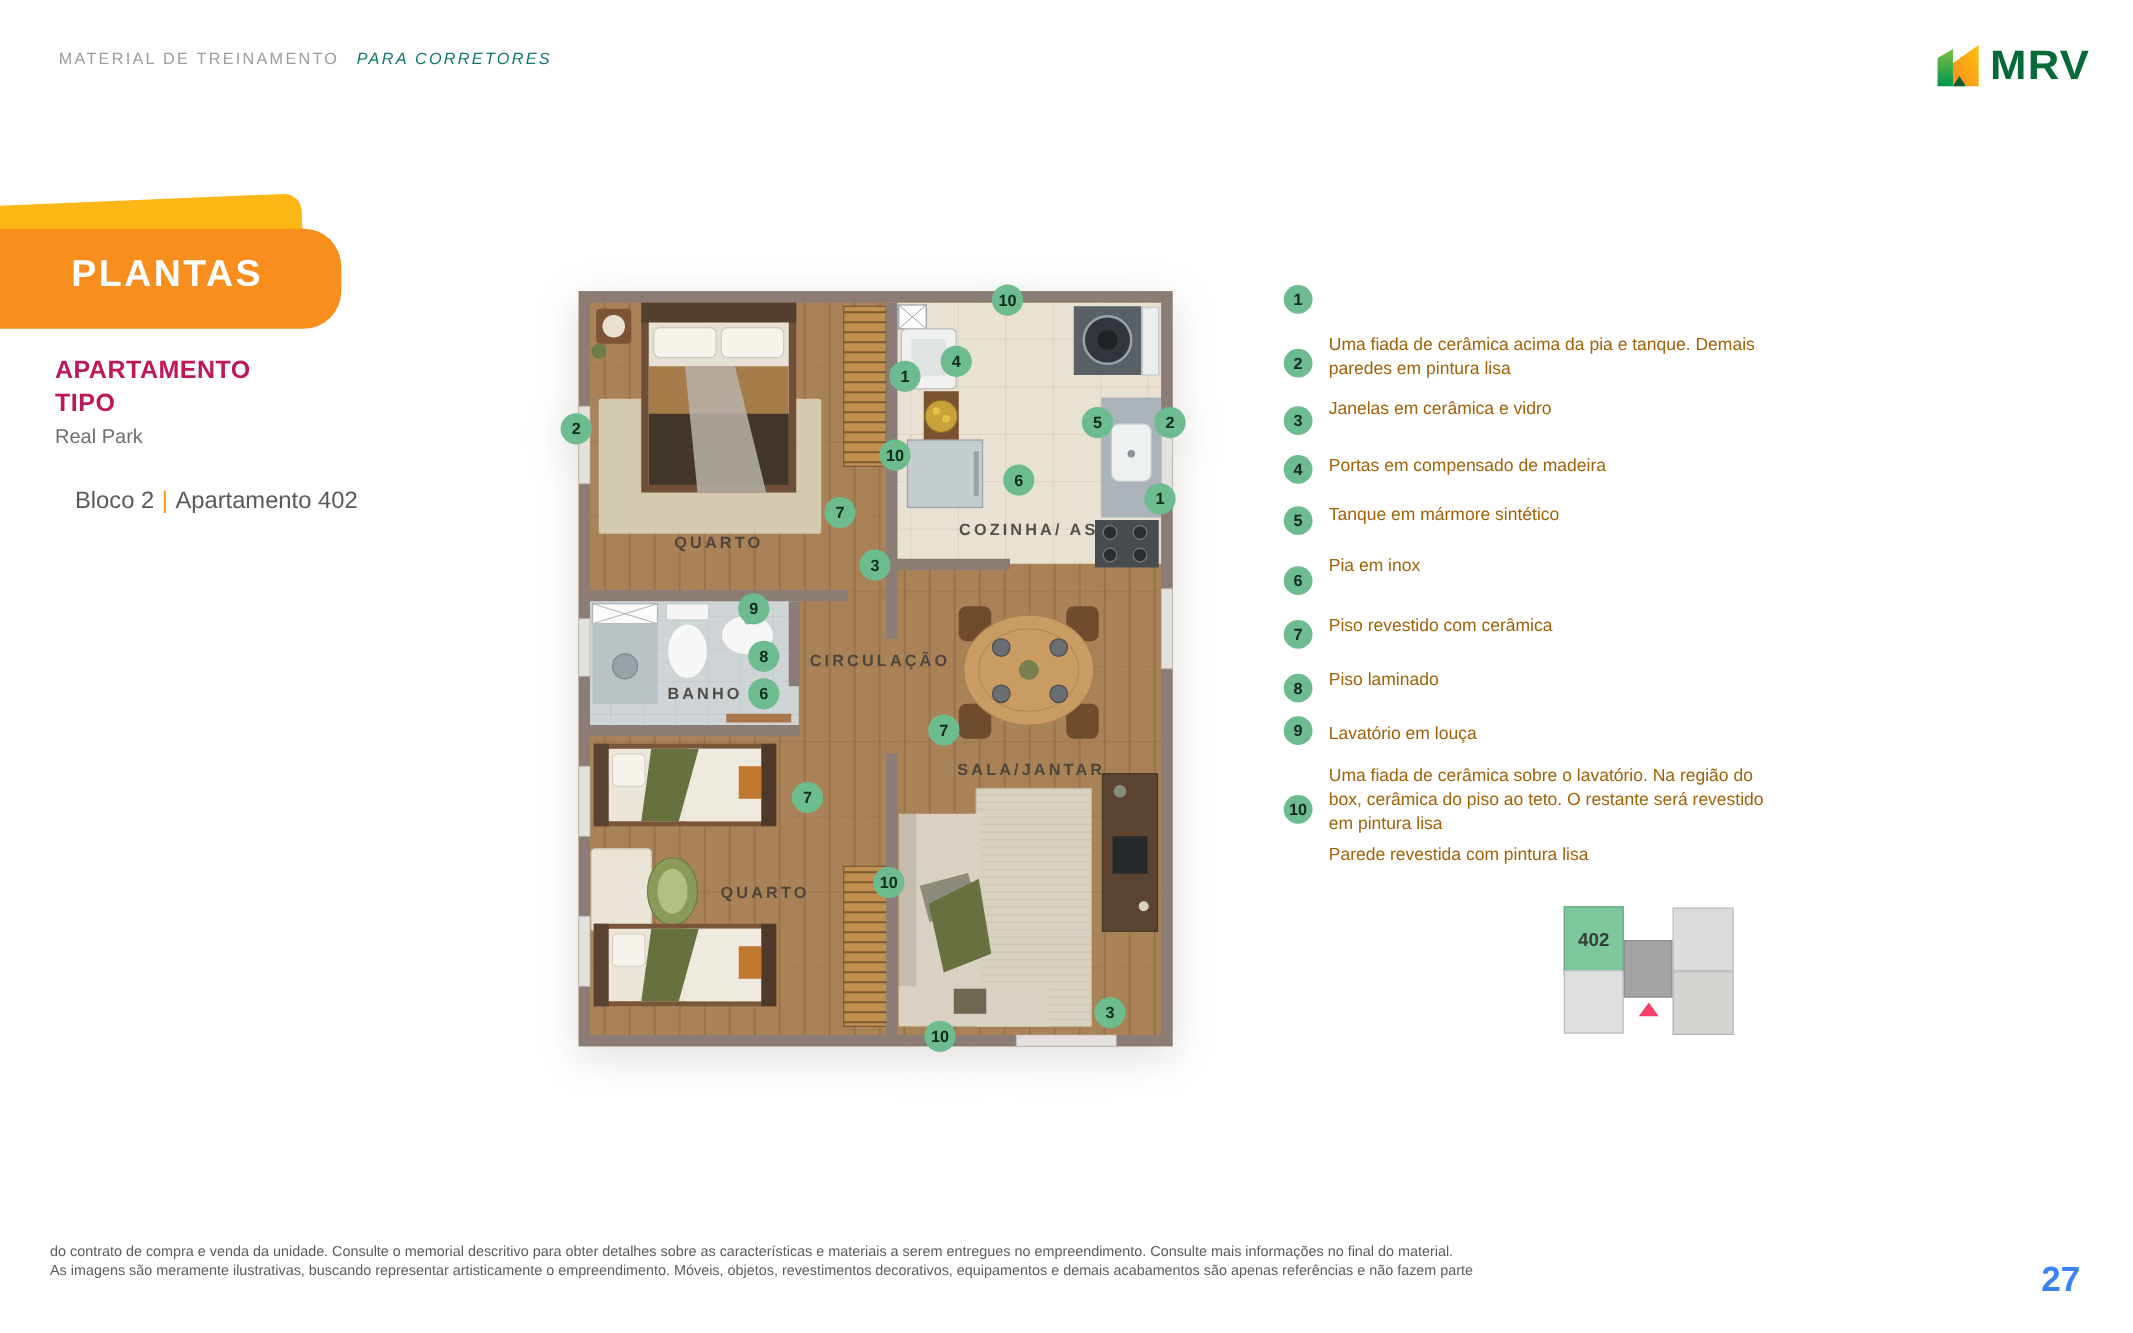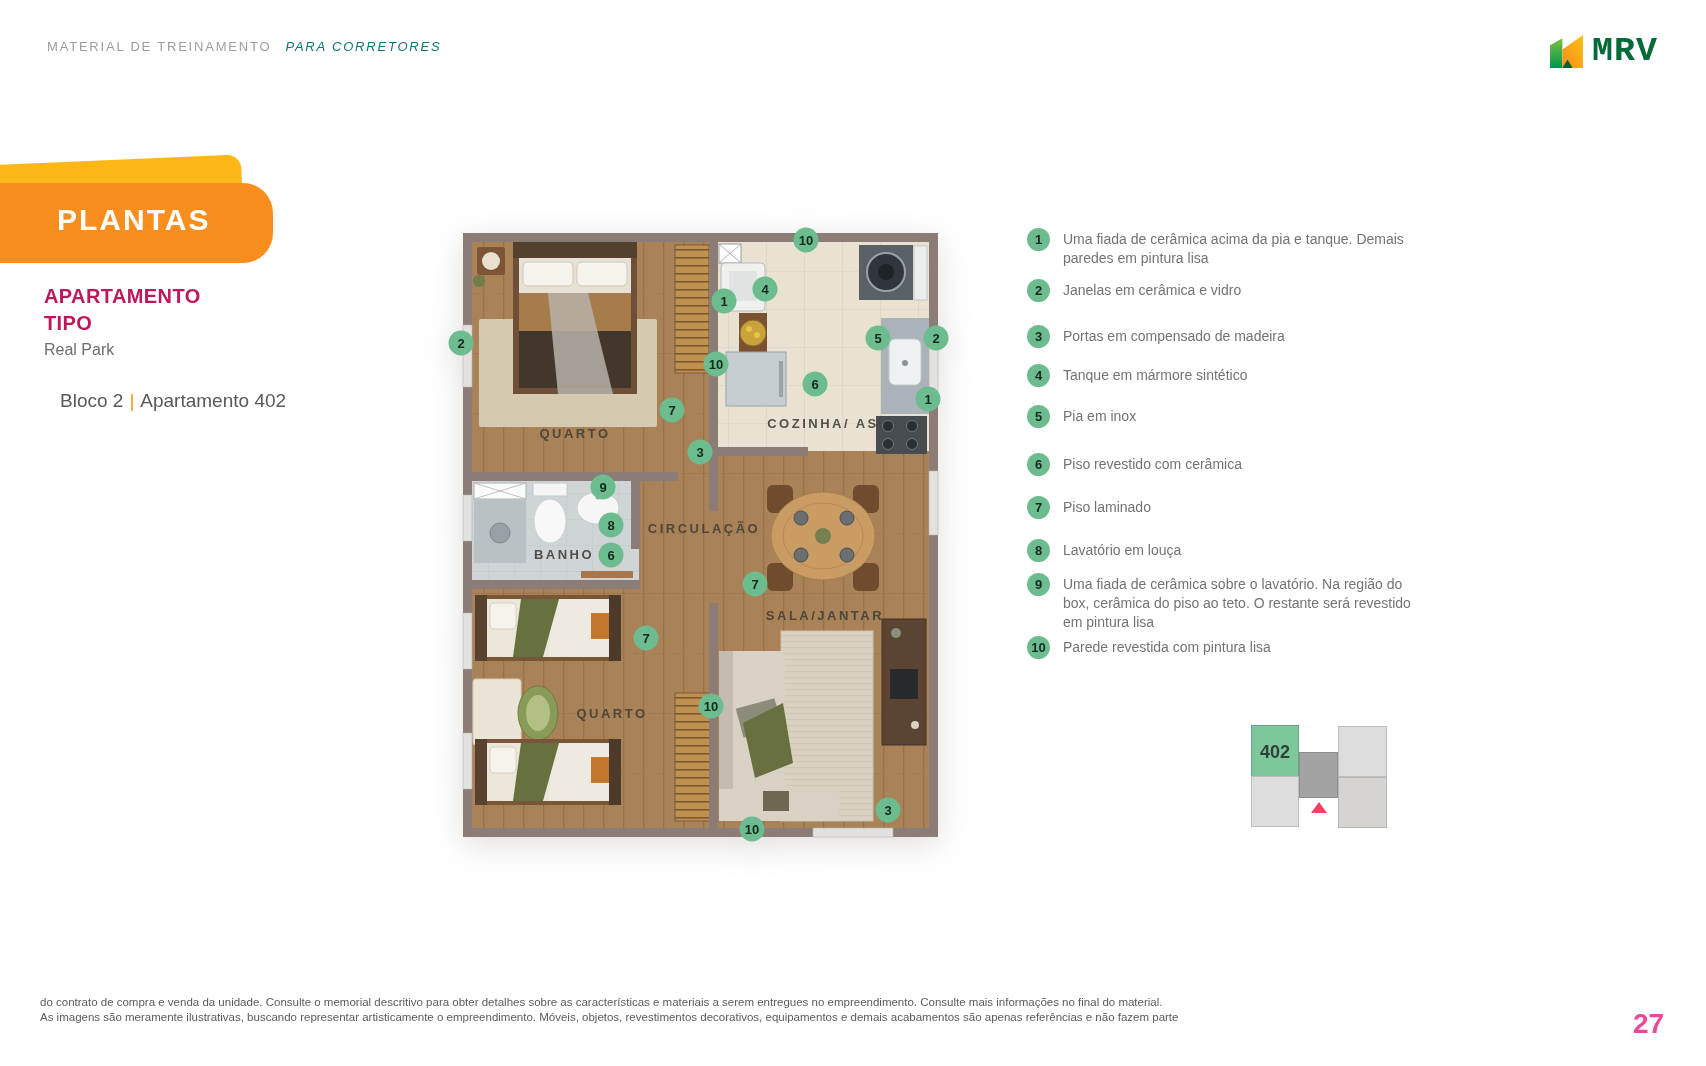--- a/index.html
+++ b/index.html
@@ -5,21 +5,21 @@
   html,body{margin:0;padding:0;background:#ffffff;}
   .slide{position:relative;width:1706px;height:1066px;background:#fff;overflow:hidden;
          font-family:"Liberation Sans",sans-serif;}
 
   
   .eyebrow{position:absolute;left:47px;top:39px;font-size:13px;letter-spacing:1.8px;
            color:#9b9da0;font-weight:500;}
   .eyebrow .part2{margin-left:14px;color:#0f766e;font-style:italic;}
 
   
-  .logo{position:absolute;left:1548px;top:33px;display:flex;font-family:Liberation Mono, monospace;}
+  .logo{position:absolute;left:1548px;top:33px;display:flex;align-items:center;}
   .logo-text{font-size:33px;font-weight:800;color:#046A38;letter-spacing:1px;margin-left:7px;
              transform:scaleX(1.06);transform-origin:left center;}
 
   
   .banner-yellow{position:absolute;left:-20px;top:160px;width:262px;height:54px;background:#FDB717;
                  border-radius:14px;transform:rotate(-2.4deg);}
   .banner-orange{position:absolute;left:-30px;top:183px;width:303px;height:80px;background:#F78E1E;
                  border-radius:30px;}
   .banner-title{position:absolute;left:57px;top:203px;font-size:30px;font-weight:600;color:#ffffff;
                 letter-spacing:2px;}
@@ -34,39 +34,39 @@
   
   .plan{position:absolute;left:448px;top:218px;width:505px;height:634px;
         filter:drop-shadow(0 8px 16px rgba(60,50,40,.16));}
 
   
   .legend{position:absolute;left:1027px;top:228px;width:430px;height:445px;}
   .legend-row{position:absolute;left:0;display:flex;align-items:flex-start;}
   .lg-badge{flex:0 0 auto;width:23px;height:23px;border-radius:50%;background:#6CBC8F;
             color:#17291e;font-size:13px;font-weight:700;display:flex;align-items:center;
             justify-content:center;margin-top:-2px;}
-  .lg-text{margin-left:13px;width:358px;font-size:14px;line-height:19px;color:#737373;}
+  .lg-text{margin-left:13px;width:358px;font-size:14px;line-height:19px;color:#a16207;margin-top:36px;}
 
   
   .mini{position:absolute;}
   .mm-box{position:absolute;box-sizing:border-box;border:1px solid rgba(0,0,0,.14);}
   .mm-402{left:1251px;top:725px;width:48px;height:55px;background:#7CC79C;border-color:#64a983;
-          display:flex;align-items:center;justify-content:center;font-size:18px;font-weight:700;color:#33403a;}
+          display:flex;align-items:center;justify-content:center;font-size:15px;font-weight:700;color:#33403a;}
   .mm-l2{left:1251px;top:776px;width:48px;height:51px;background:#dedede;}
   .mm-mid{left:1299px;top:752px;width:39px;height:46px;background:#a3a3a3;border-color:#8e8e8e;}
   .mm-r1{left:1338px;top:726px;width:49px;height:51px;background:#dcdcdc;}
   .mm-r2{left:1338px;top:777px;width:49px;height:51px;background:#d6d4d1;}
   .mm-tri{position:absolute;left:1311px;top:802px;width:0;height:0;
           border-left:8px solid transparent;border-right:8px solid transparent;
           border-bottom:11px solid #F33F68;}
 
   
   .disclaimer{position:absolute;left:40px;top:995px;font-size:11.5px;line-height:15px;color:#5b5b5b;
               white-space:nowrap;}
-  .pagenum{position:absolute;left:1633px;top:1008px;font-size:28px;font-weight:600;color:#ec4899;}
+  .pagenum{position:absolute;left:1633px;top:1008px;font-size:28px;font-weight:600;color:#3b82f6;}
 </style>
 </head>
 <body>
 
 <div class="slide">
 
   <div class="eyebrow">
     <span>MATERIAL DE TREINAMENTO</span><span class="part2">PARA CORRETORES</span>
   </div>
 

